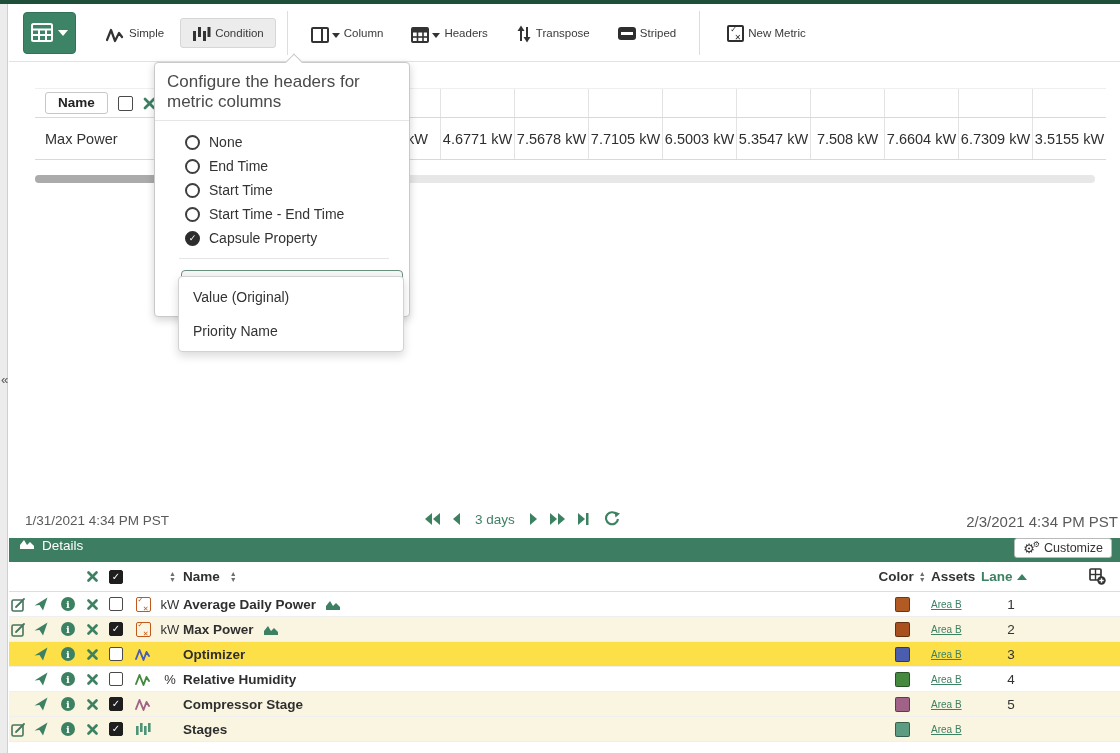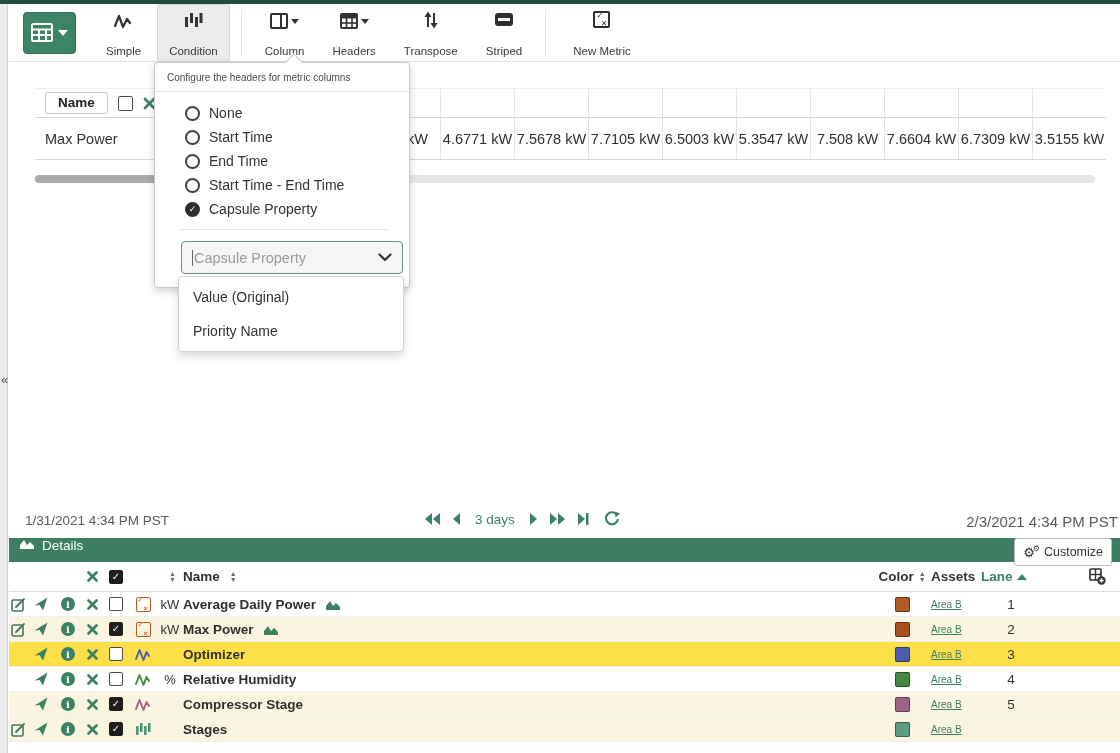--- a/index.html
+++ b/index.html
@@ -10,21 +10,21 @@
   }
   
   .top-strip { position:absolute; left:0; top:0; width:1120px; height:4px; background:#1f4e3a; }
   .left-rail { position:absolute; left:0; top:4px; width:8px; height:749px; background:#ececec; border-right:1px solid #cfcfcf; }
   .collapse { position:absolute; left:0; top:372px; width:9px; text-align:center; font-size:13px; color:#555; cursor:pointer; }
 
   
   .toolbar { position:absolute; left:9px; top:4px; right:0; height:58px; background:#fff; border-bottom:1px solid #e2e2e2; display:flex; align-items:center; padding-left:14px; }
   .view-btn { width:53px; height:42px; background:#3d8466; border:1px solid #33715a; border-radius:4px; display:flex; align-items:center; justify-content:center; gap:5px; cursor:pointer; }
   .vcaret { width:0; height:0; border-left:5px solid transparent; border-right:5px solid transparent; border-top:6px solid #fff; }
-  .tb-item { display:flex; flex-direction:column; align-items:center; gap:16px; padding:5px 11px 4px; border:1px solid transparent; border-radius:3px; margin:0 2px; cursor:pointer; }
+  .tb-item { display:flex; flex-direction:row; align-items:center; gap:4px; padding:5px 11px 4px; border:1px solid transparent; border-radius:3px; margin:0 2px; cursor:pointer; }
   .tb-item.active { background:#ececec; border-color:#d6d6d6; }
   .tb-label { font-size:11.5px; color:#3a3a3a; white-space:nowrap; }
   .tb-icon { height:19px; display:flex; align-items:flex-end; gap:3px; color:#333; }
   .caret-sm { width:0; height:0; border-left:4px solid transparent; border-right:4px solid transparent; border-top:5px solid #333; margin-bottom:5px; }
   .sep { width:1px; height:44px; background:#ddd; margin:0 9px; }
   .striped-ic { width:18px; height:13px; background:#2e2e2e; border-radius:3px; position:relative; }
   .striped-ic::after { content:""; position:absolute; left:3px; right:3px; top:5px; height:3px; background:#fff; }
   .newmetric-ic { width:17px; height:17px; border:2px solid #2e2e2e; border-radius:2px; position:relative; color:#2e2e2e; }
   .newmetric-ic::before { content:"✓"; position:absolute; left:1px; top:-2px; font-size:8px; font-weight:700; }
   .newmetric-ic::after { content:"✕"; position:absolute; right:1px; bottom:-2px; font-size:8px; font-weight:700; }
@@ -47,42 +47,42 @@
   .cb.checked { background:#1e1e1e; border-color:#1e1e1e; }
   .cb.checked::after { content:"✓"; color:#fff; font-size:10px; font-weight:700; line-height:1; }
   .cb.lg { width:15px; height:15px; }
   .radio { width:15px; height:15px; border:2px solid #3f3f3f; border-radius:50%; background:#fff; display:inline-flex; align-items:center; justify-content:center; flex:none; }
   .radio.checked { background:#2d2d2d; border-color:#2d2d2d; }
   .radio.checked::after { content:"✓"; color:#fff; font-size:9px; font-weight:700; line-height:1; }
 
   
   .popover { position:absolute; left:154px; top:62px; width:256px; background:#fff; border:1px solid #c9c9c9; border-radius:4px; box-shadow:0 3px 9px rgba(0,0,0,.18); z-index:30; }
   .pop-arrow { position:absolute; top:-7px; left:133px; width:12px; height:12px; background:#fff; border-left:1px solid #c9c9c9; border-top:1px solid #c9c9c9; transform:rotate(45deg); }
-  .pop-title { padding:9px 12px 8px; font-size:10px; color:#4a4a4a; border-bottom:1px solid #e6e6e6; }
+  .pop-title { padding:9px 12px 8px; font-size:17px; color:#4a4a4a; border-bottom:1px solid #e6e6e6; }
   .pop-body { padding:9px 20px 13px 30px; }
   .radio-row { display:flex; align-items:center; gap:9px; height:24px; font-size:14px; color:#333; cursor:pointer; }
   .pop-divider { height:1px; background:#e5e5e5; margin:8px 0 11px -6px; }
   .pop-select { width:222px; height:33px; margin-left:-4px; background:#f6f6f6; border:1px solid #6a8f7e; border-radius:4px; display:flex; align-items:center; padding:0 10px; cursor:pointer; }
   .text-caret { width:1px; height:16px; background:#666; margin-right:1px; }
   .pop-select .ph { flex:1; font-size:14.5px; color:#9a9a9a; }
   .select-menu { position:absolute; left:178px; top:276px; width:226px; background:#fff; border:1px solid #d2d2d2; border-radius:4px; box-shadow:0 4px 10px rgba(0,0,0,.15); z-index:31; padding:3px 0; }
   .menu-item { padding:9px 14px; font-size:14px; color:#333; cursor:pointer; }
 
   
   .tl-start { position:absolute; left:25px; top:513px; font-size:13.5px; color:#5a5a5a; }
   .tl-end { position:absolute; right:2px; top:513px; font-size:15px; color:#5a5a5a; }
   .tz-link { color:#5a5a5a; cursor:pointer; }
   .tl-nav { position:absolute; left:424px; top:511px; display:flex; align-items:center; gap:11px; color:#3d8163; }
   .tl-nav svg { display:block; cursor:pointer; }
   .tl-dur { font-size:13.5px; color:#3d8163; margin:0 3px; }
 
   
   .details { position:absolute; left:9px; top:538px; width:1111px; }
   .d-bar { height:24px; background:#3d7e62; display:flex; gap:7px; padding:0 8px 0 10px; color:#fff; font-size:13.5px; }
-  .customize-btn { margin-left:auto; height:28px; background:#fff; border:1px solid #b9b9b9; border-radius:3px; display:flex; align-items:center; gap:4px; padding:0 8px; font-size:12.5px; color:#333; cursor:pointer; }
+  .customize-btn { margin-left:auto; height:20px; background:#fff; border:1px solid #b9b9b9; border-radius:3px; display:flex; align-items:center; gap:4px; padding:0 8px; font-size:12.5px; color:#333; cursor:pointer; }
   .gears::before { content:"⚙"; font-size:13px; }
   .gears::after { content:"⚙"; font-size:8px; vertical-align:super; margin-left:-2px; }
   .d-grid { display:grid; grid-template-columns:18px 28px 26px 22px 26px 28px 26px 1fr 58px 50px 60px 79px; align-items:center; }
   .d-header { height:30px; border-bottom:1px solid #ddd; font-weight:700; font-size:13.5px; color:#333; }
   .d-row { height:25px; border-bottom:1px solid #efefef; font-size:13.5px; background:#fff; }
   .d-row.selected { background:#faf5e1; }
   .d-row[data-row="2"]:not(.selected) { background:#fde047; }
   .cell { display:flex; align-items:center; justify-content:center; min-width:0; }
   .cell.left { justify-content:flex-start; }
   .cell.name { justify-content:flex-start; gap:10px; font-weight:700; color:#2f2f2f; white-space:nowrap; overflow:hidden; }
@@ -239,25 +239,25 @@
 <div class="popover">
   <div class="pop-arrow"></div>
   <div class="pop-title">Configure the headers for metric columns</div>
   <div class="pop-body">
     <label class="radio-row">
       <span class="radio"></span>
       <span>None</span>
     </label>
     <label class="radio-row">
       <span class="radio"></span>
-      <span>Start Time</span>
+      <span>End Time</span>
     </label>
     <label class="radio-row">
       <span class="radio"></span>
-      <span>End Time</span>
+      <span>Start Time</span>
     </label>
     <label class="radio-row">
       <span class="radio"></span>
       <span>Start Time - End Time</span>
     </label>
     <label class="radio-row">
       <span class="radio checked"></span>
       <span>Capsule Property</span>
     </label>
     <div class="pop-divider"></div>

